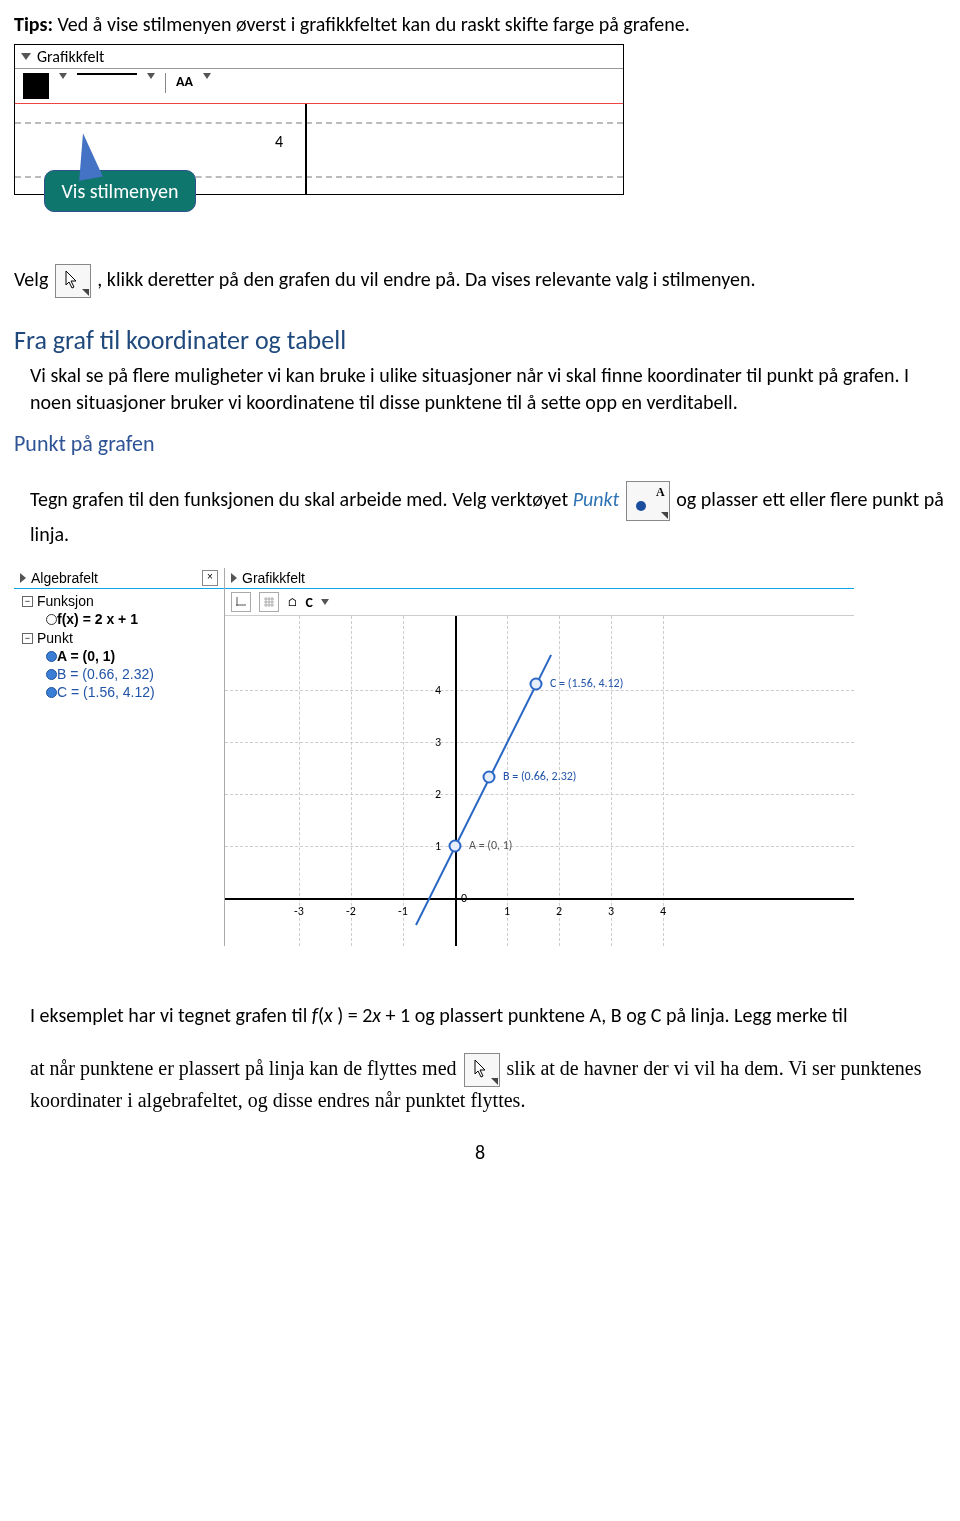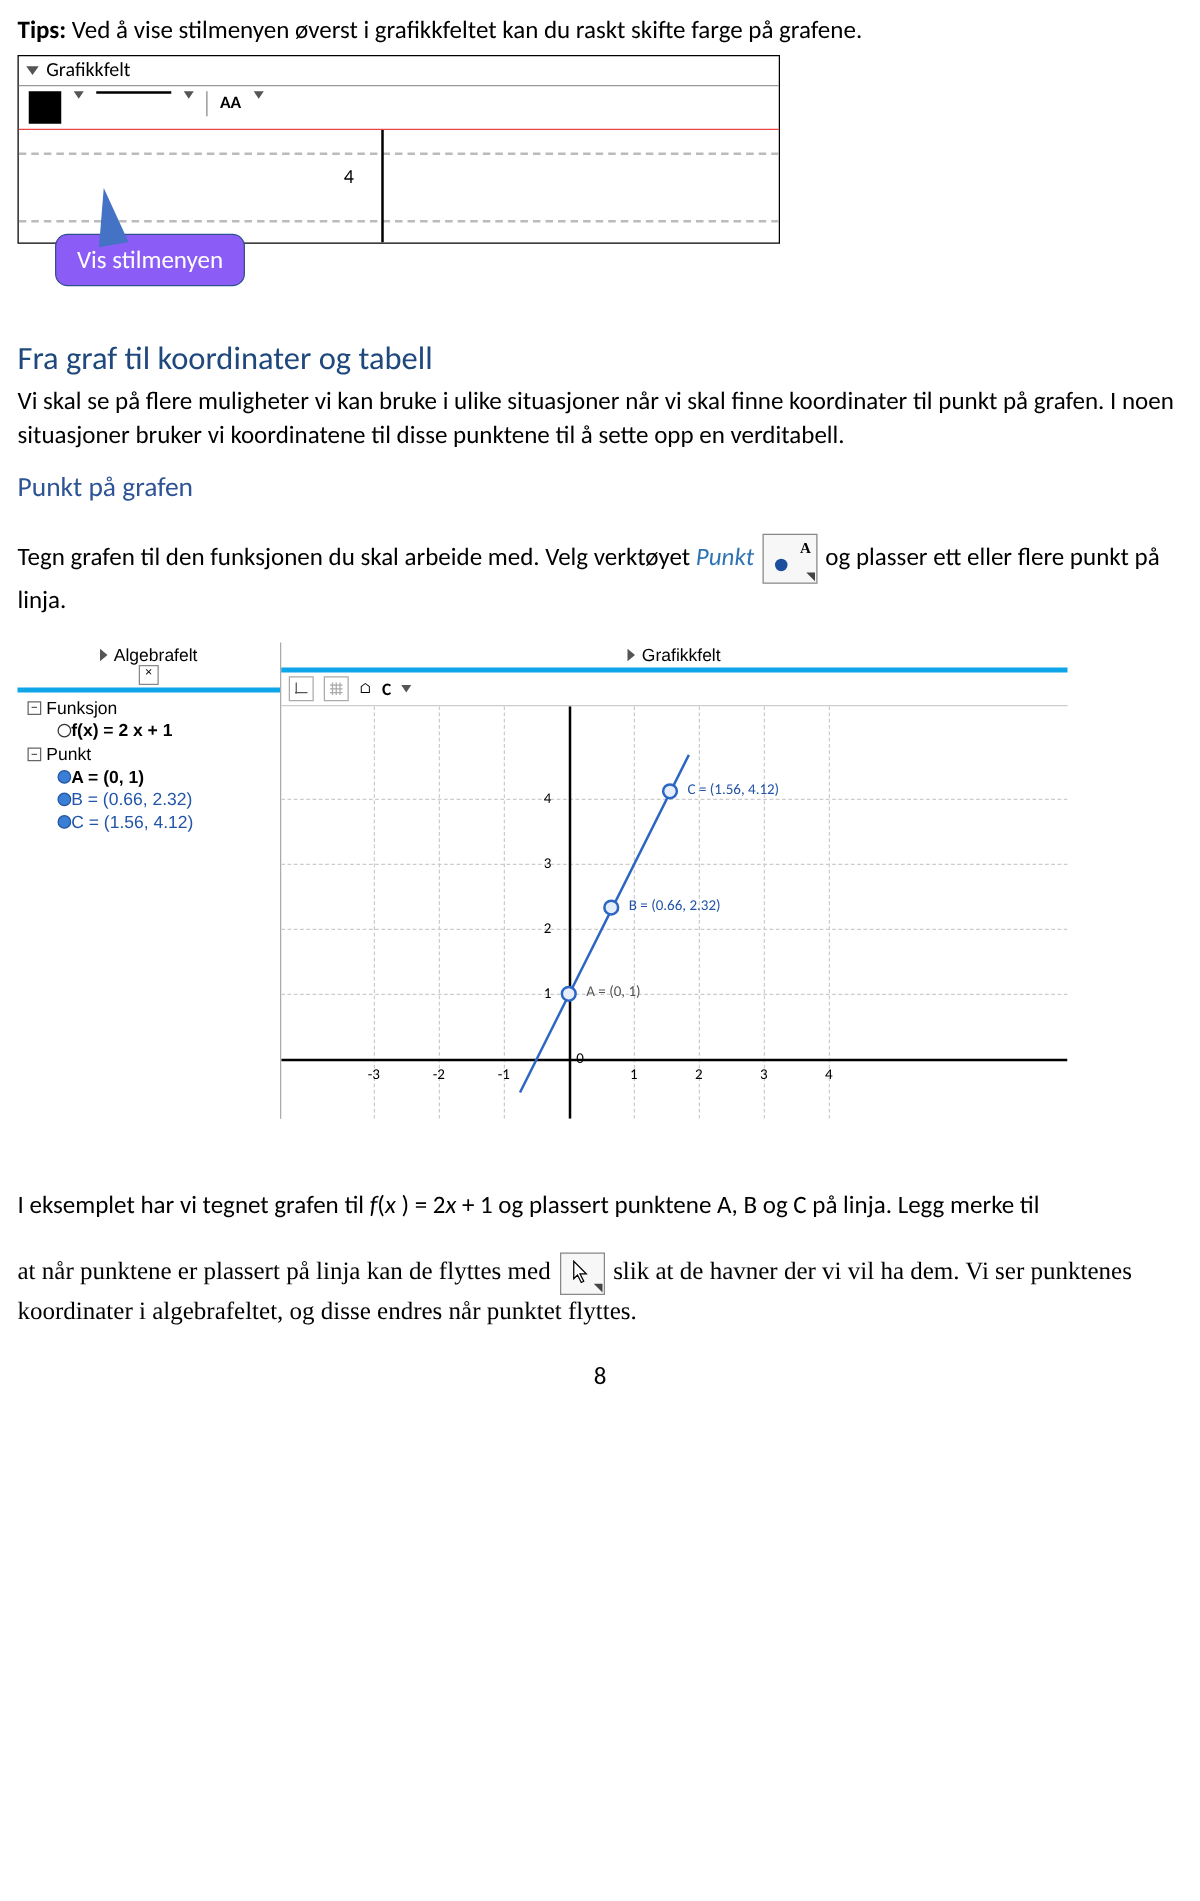--- a/index.html
+++ b/index.html
@@ -66,23 +66,23 @@
   }
   .dashline-h {
     position: absolute; left: 0; right: 0;
     border-top: 2px dashed #bbb;
   }
   .axis-y { position:absolute; top:0; bottom:0; width:2px; background:#000; left:290px;}
   .axis-lbl4 { position:absolute; left:260px; top:28px; font-size:16px;}
 
   .callout {
     position: absolute;
-    left: 30px; top: 143px;
+    left: 30px; top: 126px;
     width: 150px; height: 40px;
-    background: #8b5cf6;
+    background: #0f766e;
     border-radius: 10px;
     color: #fff;
     display: flex; align-items: center; justify-content: center;
     font-size: 20px;
     border: 1px solid #2f528f;
   }
   .callout-tail {
     position: absolute;
     width: 0; height: 0;
     border-left: 12px solid transparent;
@@ -119,21 +119,21 @@
     margin-top: 26px;
     margin-bottom: 6px;
   }
   .h3blue {
     color: #2f5496;
     font-size: 22px;
     font-weight: normal;
     margin-top: 14px;
     margin-bottom: 4px;
   }
-  .body-text { font-size: 20px; line-height: 1.35; }
+  .body-text { font-size: 20px; line-height: 1.35; margin-left: 16px; }
   .italic { font-style: italic; }
   .bluetxt { color: #2e74b5; font-style: italic; }
 
   .icon-pointA {
     display:inline-block; vertical-align:middle;
     width:42px; height:38px; border:1px solid #888;
     position:relative; background:#f7f7f7; margin:0 2px;
   }
   .icon-pointA .dot {
     position:absolute; width:10px;height:10px; border-radius:50%;
@@ -154,24 +154,23 @@
     width: 840px;
     position: relative;
   }
   .fig2-cols { display:flex; }
   .alg-pane {
     width: 210px;
     background:#fff;
   }
   .graf-pane { flex:1; background:#fff; position:relative; border-left:1px solid #aaa;}
   .pane-header {
-    font-size:14px; padding:2px 6px; border-bottom:4px solid #0ea5e9;
+    font-size:14px; padding:2px 6px; border-bottom:1px solid #0ea5e9;
     display:flex; align-items:center; justify-content:space-between;
     font-family: Arial, sans-serif;
-    flex-direction: column;
   }
   .pane-header .left { display:flex; gap:5px; align-items:center;}
   .xbox { border:1px solid #888; width:14px;height:14px; font-size:10px; line-height:12px; text-align:center;}
   .tri-right {
     width:0;height:0;
     border-top:5px solid transparent;
     border-bottom:5px solid transparent;
     border-left:6px solid #555;
   }
   .alg-body { padding: 4px 4px 4px 8px; font-size:14px; font-family: Arial, sans-serif;}
@@ -251,20 +250,30 @@
         <div class="axis-y"></div>
         <span class="axis-lbl4">4</span>
       </div>
     </div>
     <div class="callout">
       <div class="callout-tail"></div>
       <span>Vis stilmenyen</span>
     </div>
   </div>
 
+  <div class="para">
+    <span>Velg </span>
+    <span class="icon-box">
+      <svg class="icon-cursor" viewBox="0 0 14 20">
+        <path d="M1 1 L1 15 L4 12 L7 18 L9 17 L6 11 L11 11 Z" fill="#fff" stroke="#000" stroke-width="1"></path>
+      </svg>
+      <span class="corner-tri"></span>
+    </span>
+    <span>, klikk deretter på den grafen du vil endre på. Da vises relevante valg i stilmenyen.</span>
+  </div>
 
   <div class="h2blue">Fra graf til koordinater og tabell</div>
   <div class="body-text">Vi skal se på flere muligheter vi kan bruke i ulike situasjoner når vi skal finne koordinater til punkt på grafen. I noen situasjoner bruker vi koordinatene til disse punktene til å sette opp en verditabell.</div>
 
   <div class="h3blue">Punkt på grafen</div>
 
   <div class="body-text" style="margin-top:24px;">
     <span>Tegn grafen til den funksjonen du skal arbeide med. Velg verktøyet </span><span class="bluetxt">Punkt</span>
     <span class="icon-pointA">
       <span class="dot"></span>

